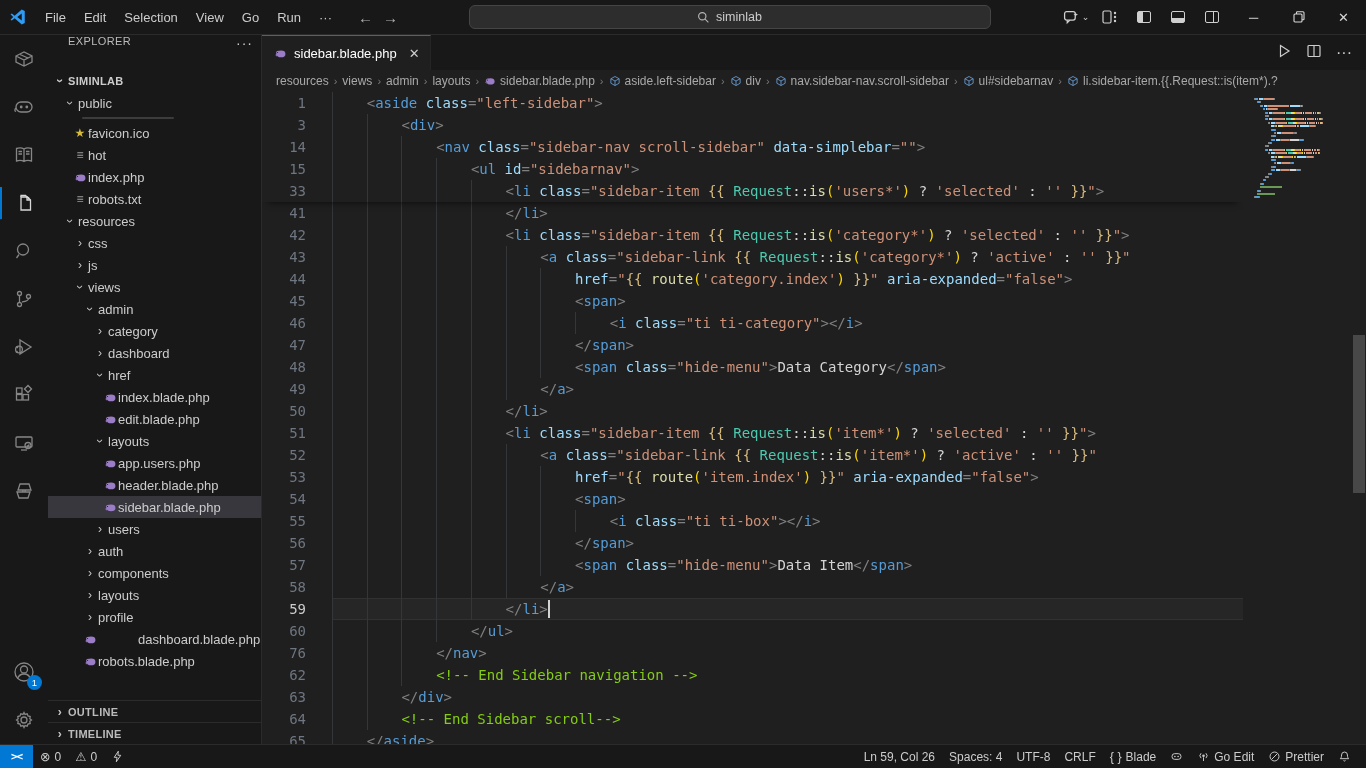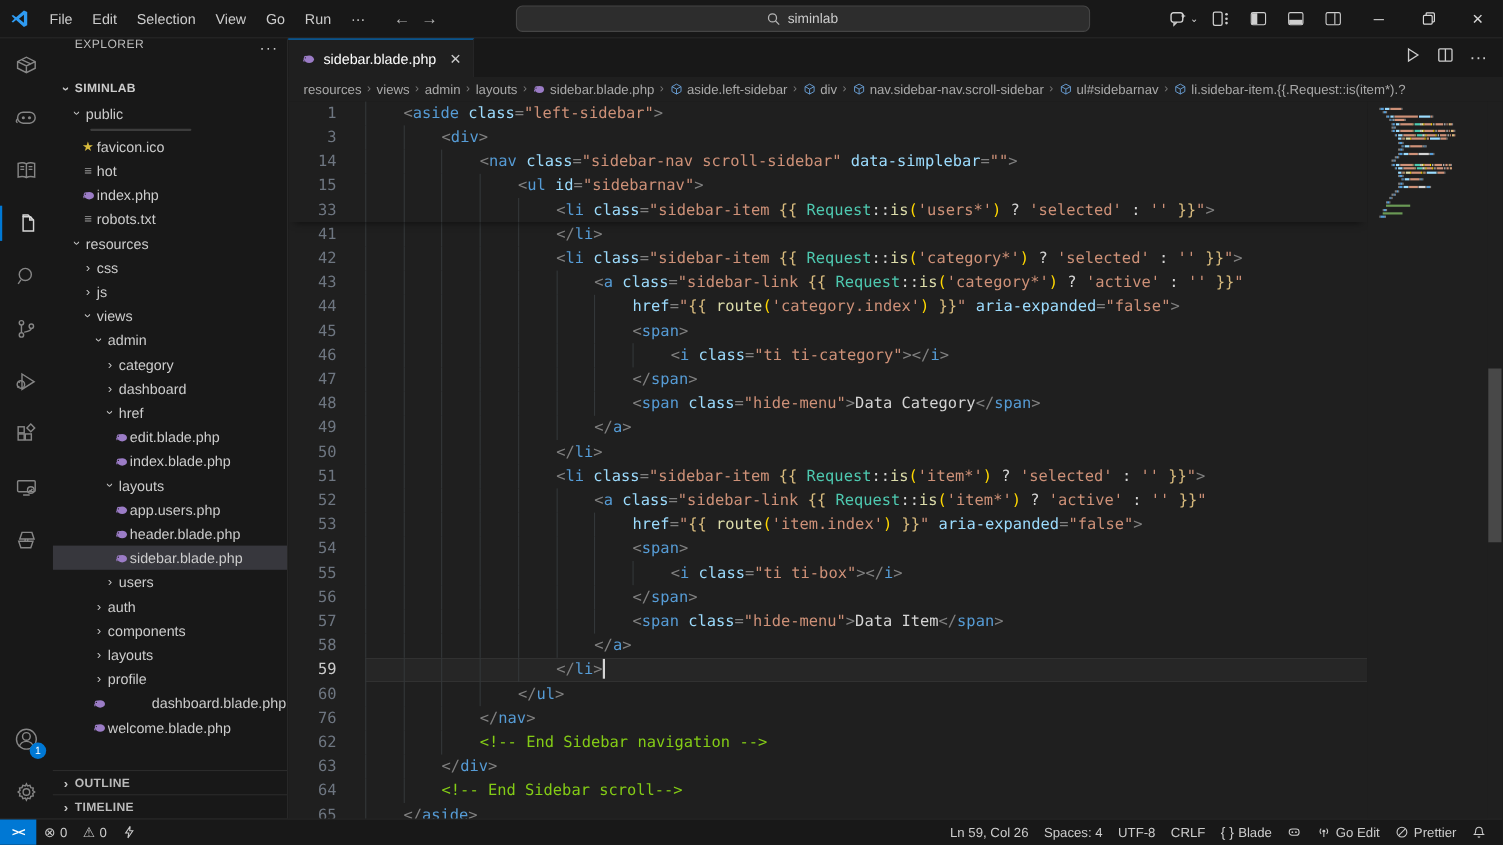--- a/index.html
+++ b/index.html
@@ -345,32 +345,32 @@
           </div>
           <div class="tree-row" style="padding-left: 54px;">
             <span class="ficon php">
               <svg viewBox="0 0 16 16" width="14" height="14">
                 <ellipse cx="8.7" cy="8.5" rx="5.4" ry="4.2" fill="#9b7cc6"></ellipse>
                 <circle cx="5.2" cy="7.2" r="2.6" fill="#9b7cc6"></circle>
                 <circle cx="4.4" cy="6.8" r=".7" fill="#181818"></circle>
                 <path d="M3.2 8.5 q-1.2 1.4 0 2.6" stroke="#9b7cc6" stroke-width="1.3" fill="none"></path>
               </svg>
             </span>
+            <span>index.blade.php</span>
+          </div>
+          <div class="tree-row" style="padding-left: 54px;">
+            <span class="ficon php">
+              <svg viewBox="0 0 16 16" width="14" height="14">
+                <ellipse cx="8.7" cy="8.5" rx="5.4" ry="4.2" fill="#9b7cc6"></ellipse>
+                <circle cx="5.2" cy="7.2" r="2.6" fill="#9b7cc6"></circle>
+                <circle cx="4.4" cy="6.8" r=".7" fill="#181818"></circle>
+                <path d="M3.2 8.5 q-1.2 1.4 0 2.6" stroke="#9b7cc6" stroke-width="1.3" fill="none"></path>
+              </svg>
+            </span>
             <span>edit.blade.php</span>
-          </div>
-          <div class="tree-row" style="padding-left: 54px;">
-            <span class="ficon php">
-              <svg viewBox="0 0 16 16" width="14" height="14">
-                <ellipse cx="8.7" cy="8.5" rx="5.4" ry="4.2" fill="#9b7cc6"></ellipse>
-                <circle cx="5.2" cy="7.2" r="2.6" fill="#9b7cc6"></circle>
-                <circle cx="4.4" cy="6.8" r=".7" fill="#181818"></circle>
-                <path d="M3.2 8.5 q-1.2 1.4 0 2.6" stroke="#9b7cc6" stroke-width="1.3" fill="none"></path>
-              </svg>
-            </span>
-            <span>index.blade.php</span>
           </div>
           <div class="tree-row" style="padding-left: 44px;">
             <span class="chev open">›</span>
             <span>layouts</span>
           </div>
           <div class="tree-row" style="padding-left: 54px;">
             <span class="ficon php">
               <svg viewBox="0 0 16 16" width="14" height="14">
                 <ellipse cx="8.7" cy="8.5" rx="5.4" ry="4.2" fill="#9b7cc6"></ellipse>
                 <circle cx="5.2" cy="7.2" r="2.6" fill="#9b7cc6"></circle>
@@ -435,21 +435,21 @@
           </div>
           <div class="tree-row" style="padding-left: 34px;">
             <span class="ficon php">
               <svg viewBox="0 0 16 16" width="14" height="14">
                 <ellipse cx="8.7" cy="8.5" rx="5.4" ry="4.2" fill="#9b7cc6"></ellipse>
                 <circle cx="5.2" cy="7.2" r="2.6" fill="#9b7cc6"></circle>
                 <circle cx="4.4" cy="6.8" r=".7" fill="#181818"></circle>
                 <path d="M3.2 8.5 q-1.2 1.4 0 2.6" stroke="#9b7cc6" stroke-width="1.3" fill="none"></path>
               </svg>
             </span>
-            <span>welcome.blade.php</span>
+            <span>robots.blade.php</span>
           </div>
         </div>
       <div class="sb-bottom">
         <div class="sb-section">
           <span class="chev">›</span>
           <span>OUTLINE</span>
         </div>
         <div class="sb-section">
           <span class="chev">›</span>
           <span>TIMELINE</span>

